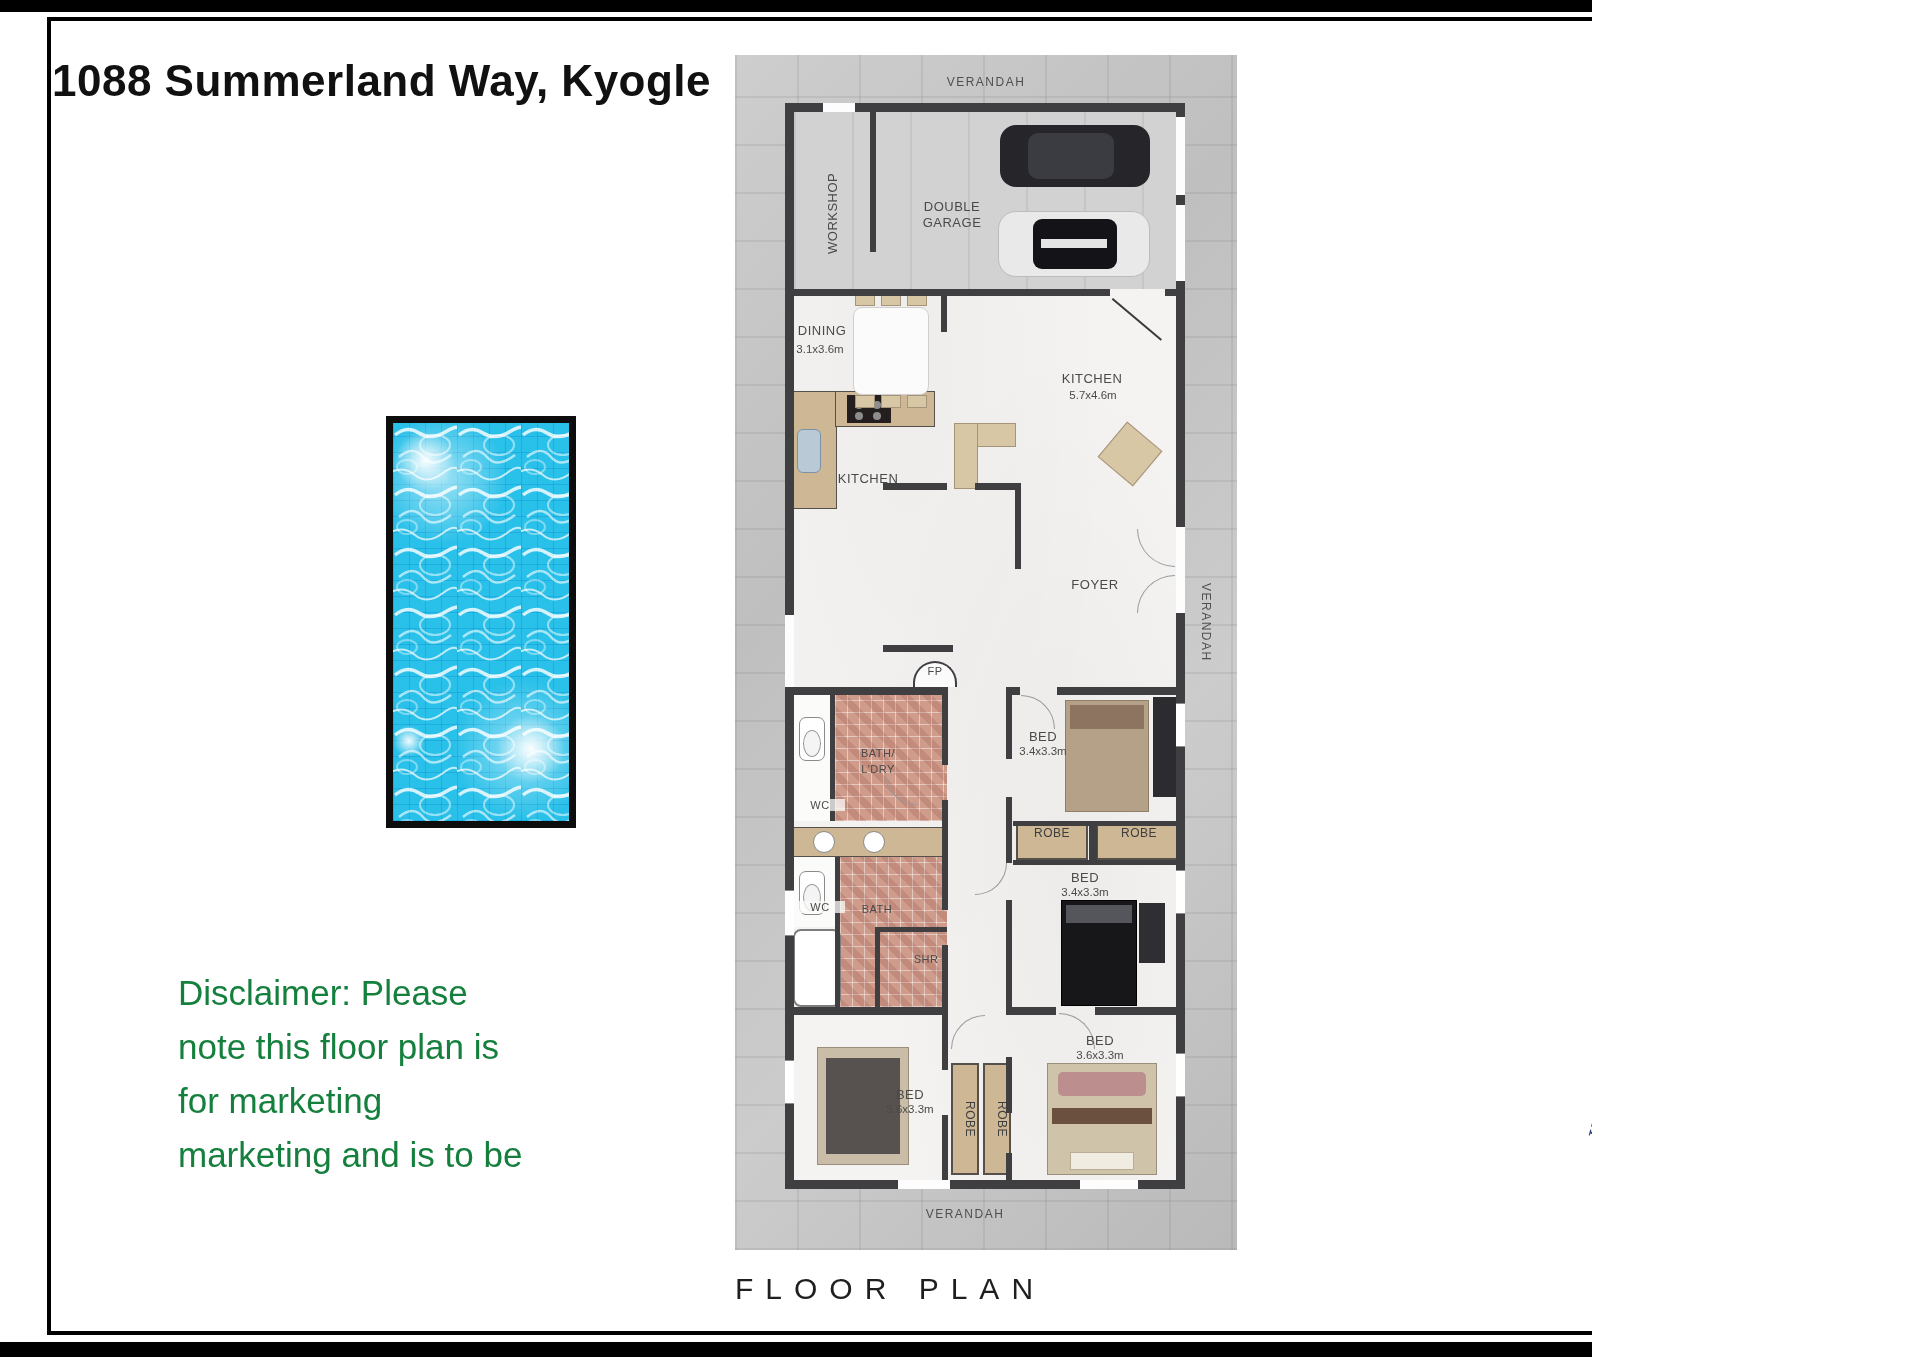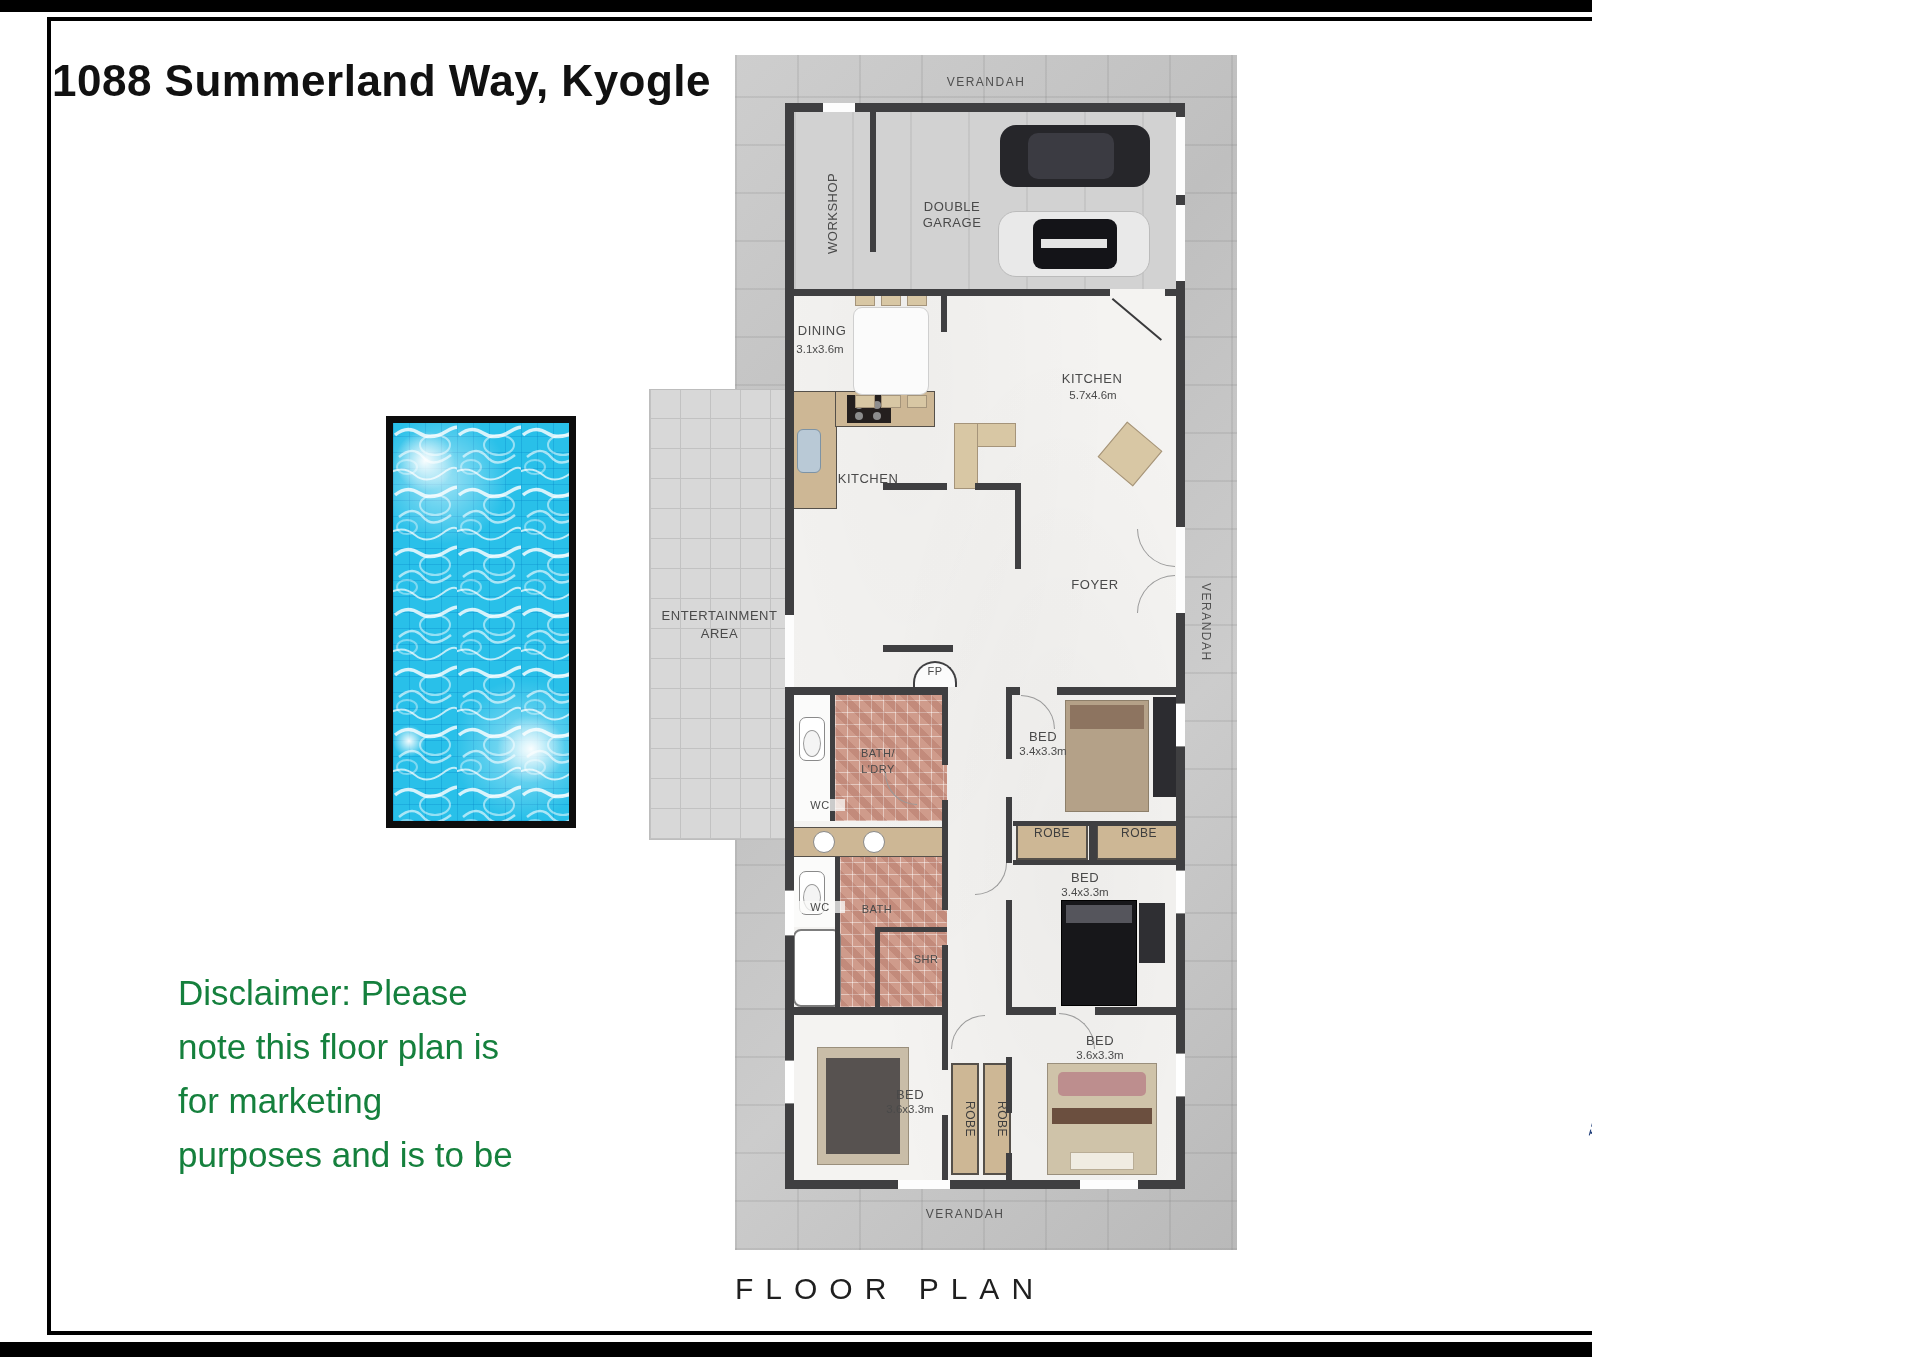--- a/index.html
+++ b/index.html
@@ -74,24 +74,20 @@
 <body>
 <div id="page">
 
   <div class="bar" style="top:0;height:12px;"></div>
   <div class="bar" style="top:1342px;height:15px;"></div>
   <div id="frame"></div>
   <div id="title">1088 Summerland Way, Kyogle</div>
 
   <div id="plan">
 
-    <div id="ent">
-      <div class="lbl" style="left:0;right:0;top:218px;">ENTERTAINMENT</div>
-      <div class="lbl" style="left:0;right:0;top:236px;">AREA</div>
-    </div>
 
     <div class="floor"></div>
     <div class="garage-floor"></div>
 
     <div class="vlabel" style="left:0;right:0;top:20px;text-align:center;">VERANDAH</div>
     <div class="vlabel vert" style="left:464px;top:528px;">VERANDAH</div>
     <div class="vlabel" style="left:0;width:460px;top:1152px;text-align:center;">VERANDAH</div>
 
     <div class="tiles" style="left:100px;top:640px;width:112px;height:126px;"></div>
     <div class="niche" style="left:58px;top:640px;width:37px;height:126px;"></div>
@@ -272,21 +268,21 @@
       <circle cx="32" cy="38" r="30" fill="url(#glow)"></circle>
       <circle cx="138" cy="326" r="34" fill="url(#glow)"></circle>
       <circle cx="16" cy="318" r="16" fill="url(#glow)"></circle>
     </svg>
   </div>
 
   <div id="disclaimer">
     <div>Disclaimer: Please</div>
     <div>note this floor plan is</div>
     <div>for marketing</div>
-    <div>purposes and is to be</div>
+    <div>marketing and is to be</div>
   </div>
 
   <div id="logo">
     <svg viewBox="0 0 274 284" width="274" height="284">
       <defs>
         <clipPath id="lc">
             <circle cx="137" cy="142" r="97"></circle>
           </clipPath>
         <path id="atp" d="M 24 142 A 113 113 0 0 1 250 142"></path>
         <path id="abp" d="M 32 158 A 109 109 0 0 0 242 158"></path>

